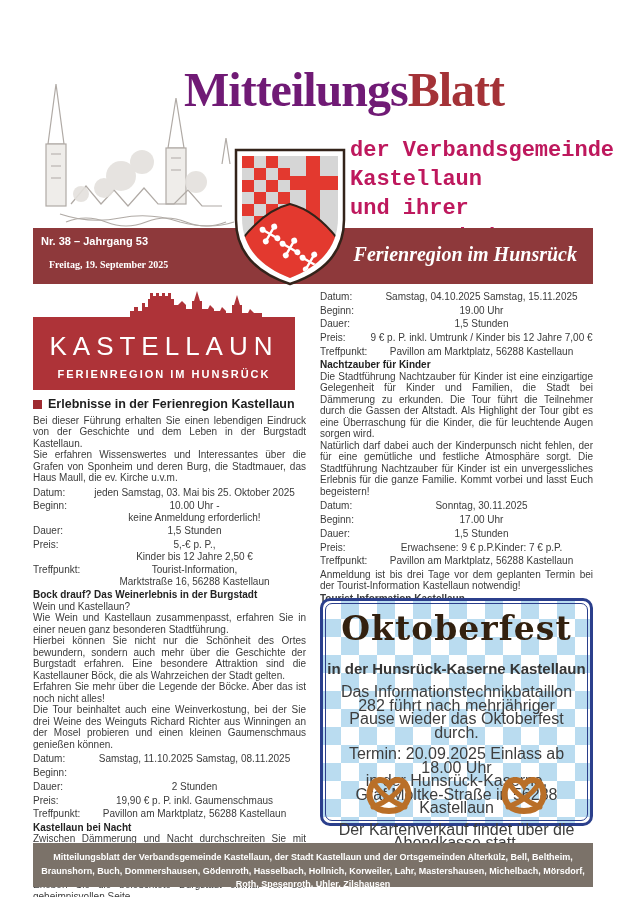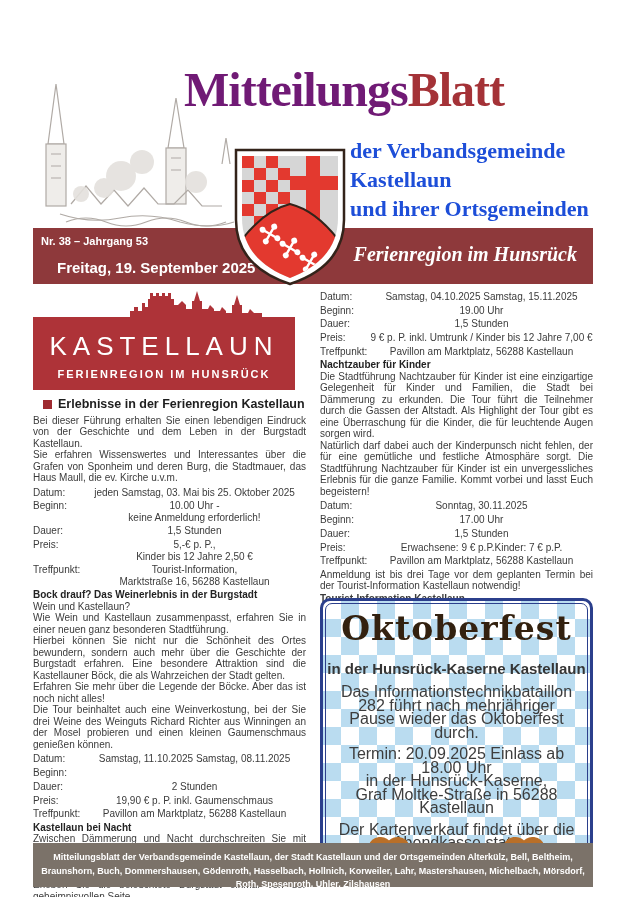--- a/index.html
+++ b/index.html
@@ -4,51 +4,51 @@
 <style>
   html,body{margin:0;padding:0;background:#fff;}
   .page{position:relative;width:625px;height:897px;background:#fff;overflow:hidden;
         font-family:"Liberation Sans",sans-serif;color:#3b3b3b;}
   
   .sketch{position:absolute;left:26px;top:54px;width:214px;height:176px;}
   .mast-title{position:absolute;left:184px;top:66px;font-family:"Liberation Serif",serif;
               font-weight:bold;font-size:48px;letter-spacing:-1px;line-height:1;white-space:nowrap;}
   .mast-title .dark{color:#701a75;}
   .mast-title .accent{color:#a43237;}
-  .mast-sub{position:absolute;left:350px;top:136px;font-family:Liberation Serif, serif;
-            font-weight:600;font-size:22px;line-height:29px;color:#1d4ed8;}
+  .mast-sub{position:absolute;left:350px;top:136px;font-family:Liberation Mono, monospace;
+            font-weight:600;font-size:22px;line-height:29px;color:#be185d;}
   .banner{position:absolute;left:33px;top:228px;width:560px;height:56px;background:#8e393b;z-index:1;}
   .issue1{position:absolute;left:8px;top:7px;color:#fff;font-size:11px;font-weight:bold;}
-  .issue2{position:absolute;left:24px;top:31px;color:#fff;font-size:15px;font-weight:bold;}
+  .issue2{position:absolute;left:16px;top:31px;color:#fff;font-size:10px;font-weight:bold;font-family:Liberation Serif, serif;}
   .tagline{position:absolute;right:16px;top:15px;color:#fff;font-family:"Liberation Serif",serif;
            font-style:italic;font-weight:bold;font-size:20px;}
   .shield{position:absolute;left:232px;top:146px;width:116px;height:140px;z-index:2;}
   
   .logo-skyline{position:absolute;left:130px;top:289px;width:132px;height:28px;}
   .logo-box{position:absolute;left:33px;top:317px;width:262px;height:73px;background:#ae3338;
             color:#fff;text-align:center;box-sizing:border-box;padding-top:14px;}
   .logo-name{font-size:26px;letter-spacing:6px;font-weight:400;}
   .logo-tag{font-size:11px;letter-spacing:2px;margin-top:6px;font-weight:bold;}
   
   .col{position:absolute;width:273px;font-size:10px;line-height:11.5px;text-align:justify;}
   .col-left{left:33px;top:399px;}
   .col-right{left:320px;top:291px;}
   .sec-head{display:flex;align-items:center;gap:6px;font-size:12.5px;font-weight:bold;
-            color:#1e1e1e;text-align:left;margin:0 0 4px 10px;}
+            color:#1e1e1e;text-align:left;margin:0 0 4px 0;}
   .bullet{width:9px;height:9px;background:#9e2a30;flex:none;}
   .sub-head{font-weight:bold;color:#232323;margin:2px 0 0 0;text-align:left;}
   p{margin:0;}
   .details{margin:3px 0 2px 0;}
   .drow{display:flex;margin:0 0 2.2px 0;}
   .dlabel{width:50px;flex:none;text-align:left;}
   .dval{flex:1;white-space:pre-line;text-align:center;}
   .contact{text-align:left;white-space:pre-line;}
   .contact-name{font-weight:bold;text-align:left;margin-top:1px;}
   
-  .okto{position:absolute;left:320px;top:598px;width:273px;height:288px;box-sizing:border-box;
+  .okto{position:absolute;left:320px;top:598px;width:273px;height:228px;box-sizing:border-box;
         border:3px solid #2b3f8c;border-radius:10px;background-color:#fff;
         background-image:
           linear-gradient(45deg,#badcf0 25%,transparent 25%,transparent 75%,#badcf0 75%),
           linear-gradient(45deg,#badcf0 25%,transparent 25%,transparent 75%,#badcf0 75%);
         background-size:36px 36px;background-position:0 0,18px 18px;text-align:center;}
   .okto::after{content:"";position:absolute;inset:2px;border:1.5px solid #2b3f8c;border-radius:7px;pointer-events:none;}
   .okto-title{font-family:"DejaVu Serif",serif;font-weight:bold;font-size:33px;color:#33210f;
               margin-top:8px;letter-spacing:1px;}
   .okto-sub{font-size:15px;font-weight:bold;color:#353535;margin-top:12px;}
   .okto-p{font-size:16px;line-height:13.5px;color:#3d3d3d;margin:8px 14px 0 14px;white-space:pre-line;}

